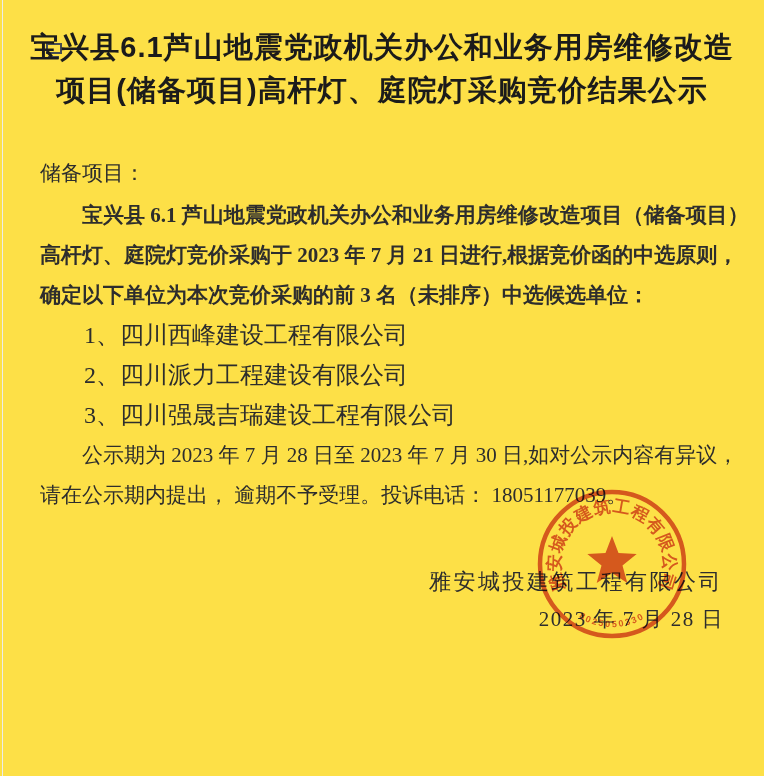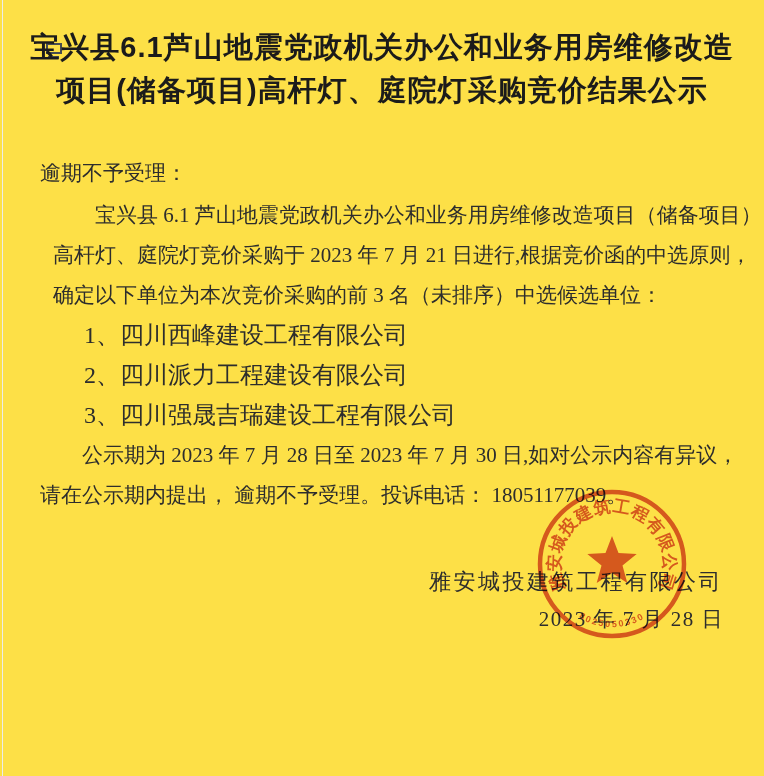--- a/index.html
+++ b/index.html
@@ -48,23 +48,24 @@
     letter-spacing: 1px;
   }
   .salutation {
     position: absolute;
     top: 153px; left: 40px;
     font-size: 21px;
     line-height: 40px;
   }
   .intro-para {
     position: absolute;
-    top: 195px; left: 53px; right: 26px;
+    top: 195px; left: 40px; right: 26px;
     font-size: 21px;
     line-height: 40px;
+    font-weight: bold;
   }
   .closing-para {
     position: absolute;
     top: 435px; left: 40px; right: 26px;
     font-size: 21px;
     line-height: 40px;
   }
   .line { white-space: nowrap; }
   .line.indent { text-indent: 2em; }
   .bidder-list {
@@ -109,21 +110,21 @@
 
   <div class="scan-edge-left"></div>
   <div class="artifact-box"></div>
   <div class="artifact-bar"></div>
 
   <h1 class="doc-title">
     <div class="title-line">宝兴县6.1芦山地震党政机关办公和业务用房维修改造</div>
     <div class="title-line">项目(储备项目)高杆灯、庭院灯采购竞价结果公示</div>
   </h1>
 
-  <div class="salutation">逾期不予受理：</div>
+  <div class="salutation">储备项目：</div>
 
   <div class="intro-para">
     <div class="line indent">宝兴县 6.1 芦山地震党政机关办公和业务用房维修改造项目（储备项目）</div>
     <div class="line">高杆灯、庭院灯竞价采购于 2023 年 7 月 21 日进行,根据竞价函的中选原则，</div>
     <div class="line">确定以下单位为本次竞价采购的前 3 名（未排序）中选候选单位：</div>
   </div>
 
   <div class="bidder-list">
     <div class="line">1、四川西峰建设工程有限公司</div>
     <div class="line">2、四川派力工程建设有限公司</div>

